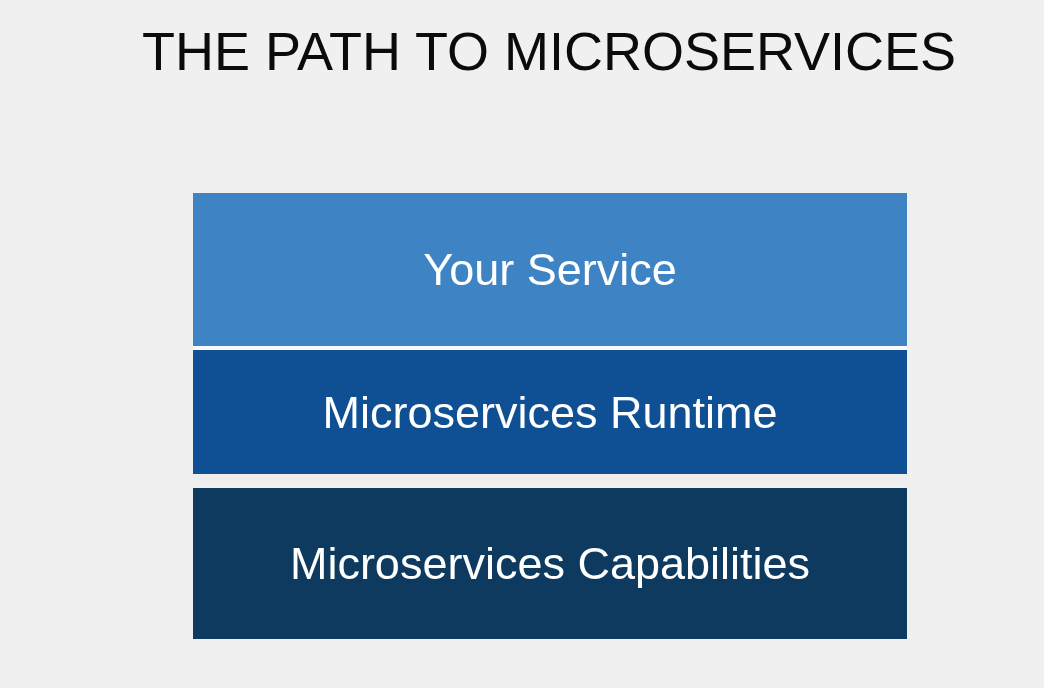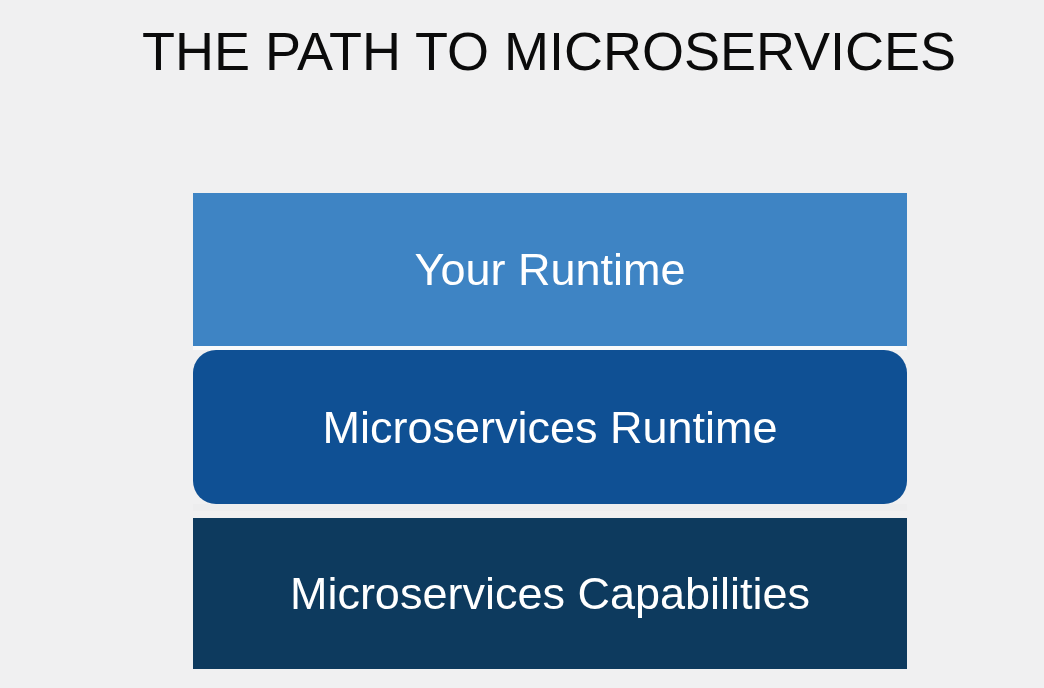--- a/index.html
+++ b/index.html
@@ -38,21 +38,21 @@
     top: 193px;
     width: 714px;
   }
   .layer {
     display: flex;
     align-items: center;
     justify-content: center;
     width: 100%;
   }
   .layer-0 { height: 153px; }
-  .layer-1 { height: 154px; border-radius: 23px; }
+  .layer-1 { height: 124px; }
   .layer-2 { height: 151px; margin-top: 7px; }
   .divider { width: 100%; }
   .divider-0 { height: 4px; }
   .divider-1 { height: 7px; }
   .layer-label {
     font-size: 45px;
     font-weight: 400;
     letter-spacing: 0px;
     line-height: 1;
     white-space: nowrap;
@@ -61,21 +61,21 @@
 </head>
 <body style="background-color: rgb(240, 240, 241);">
 
 <div class="slide" style="background-color: rgb(240, 240, 241);">
 
   <h1 class="slide-title" style="color: rgb(11, 11, 11);">THE PATH TO MICROSERVICES</h1>
 
   <div class="stack">
 
     <div class="layer layer-0" style="background-color: rgb(62, 132, 196);">
-      <span class="layer-label" style="color: rgb(255, 255, 255);">Your Runtime</span>
+      <span class="layer-label" style="color: rgb(255, 255, 255);">Your Service</span>
     </div>
 
     <div class="divider divider-0" style="background-color: rgb(250, 250, 250);"></div>
 
     <div class="layer layer-1" style="background-color: rgb(15, 80, 148);">
       <span class="layer-label" style="color: rgb(255, 255, 255);">Microservices Runtime</span>
     </div>
 
     <div class="divider divider-1" style="background-color: rgb(237, 237, 238);"></div>
 

